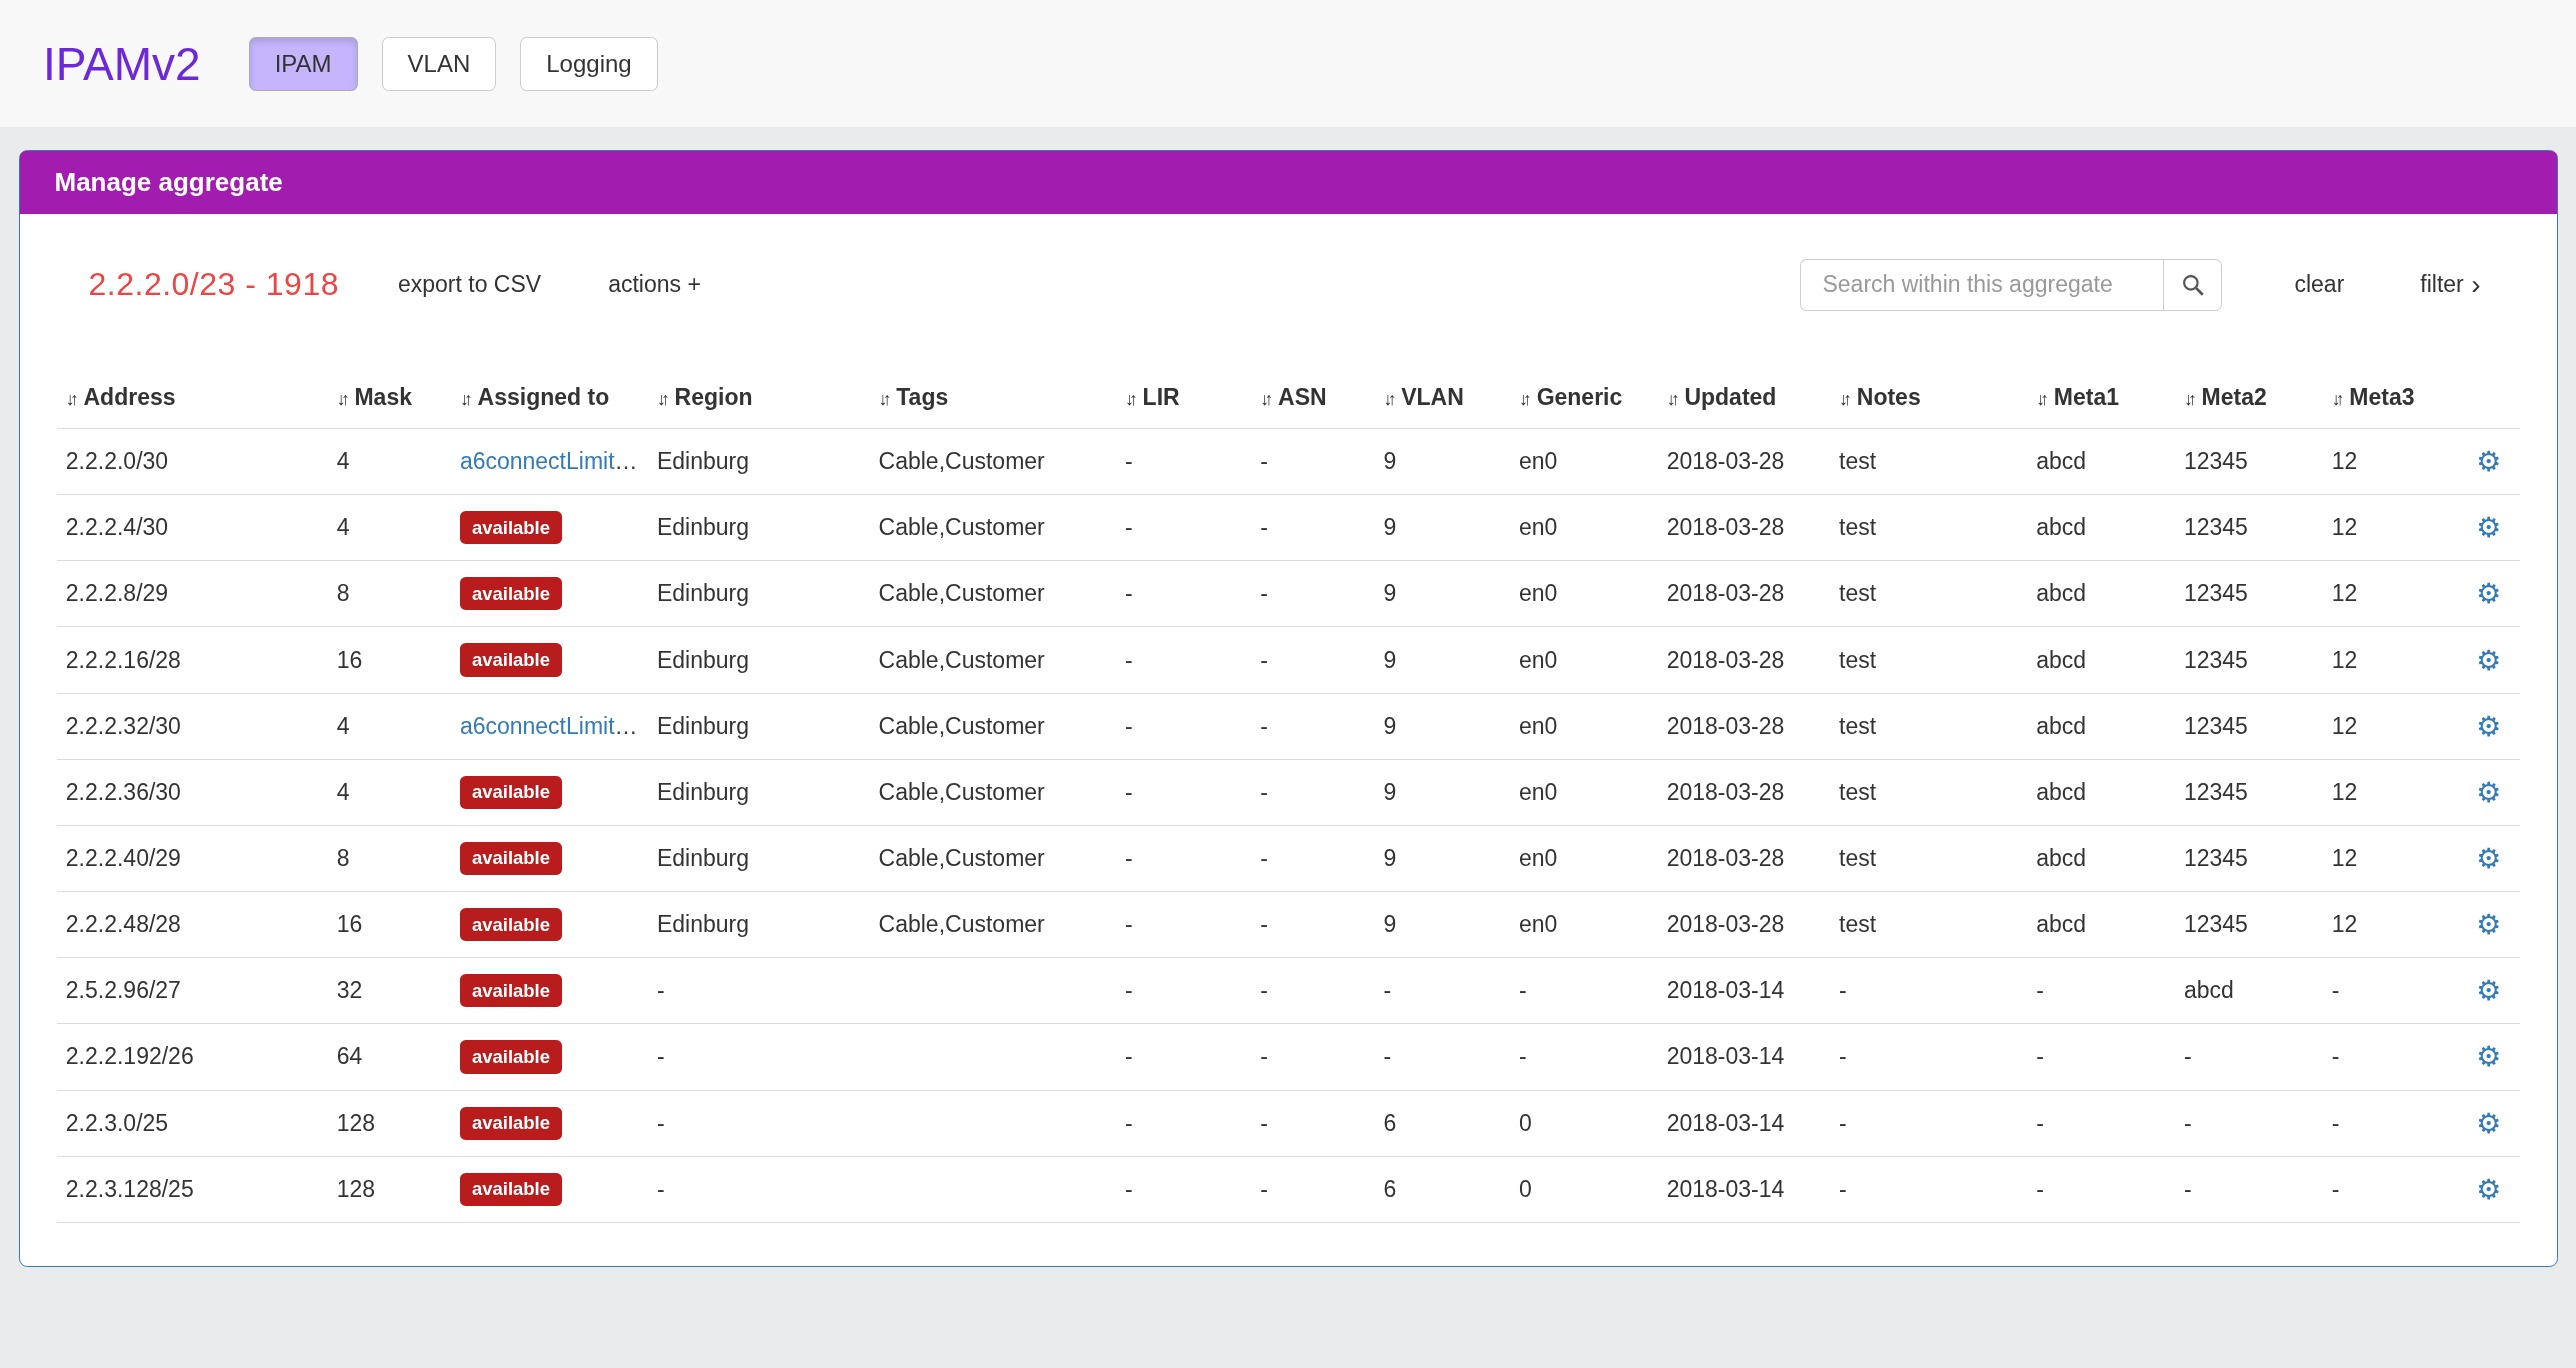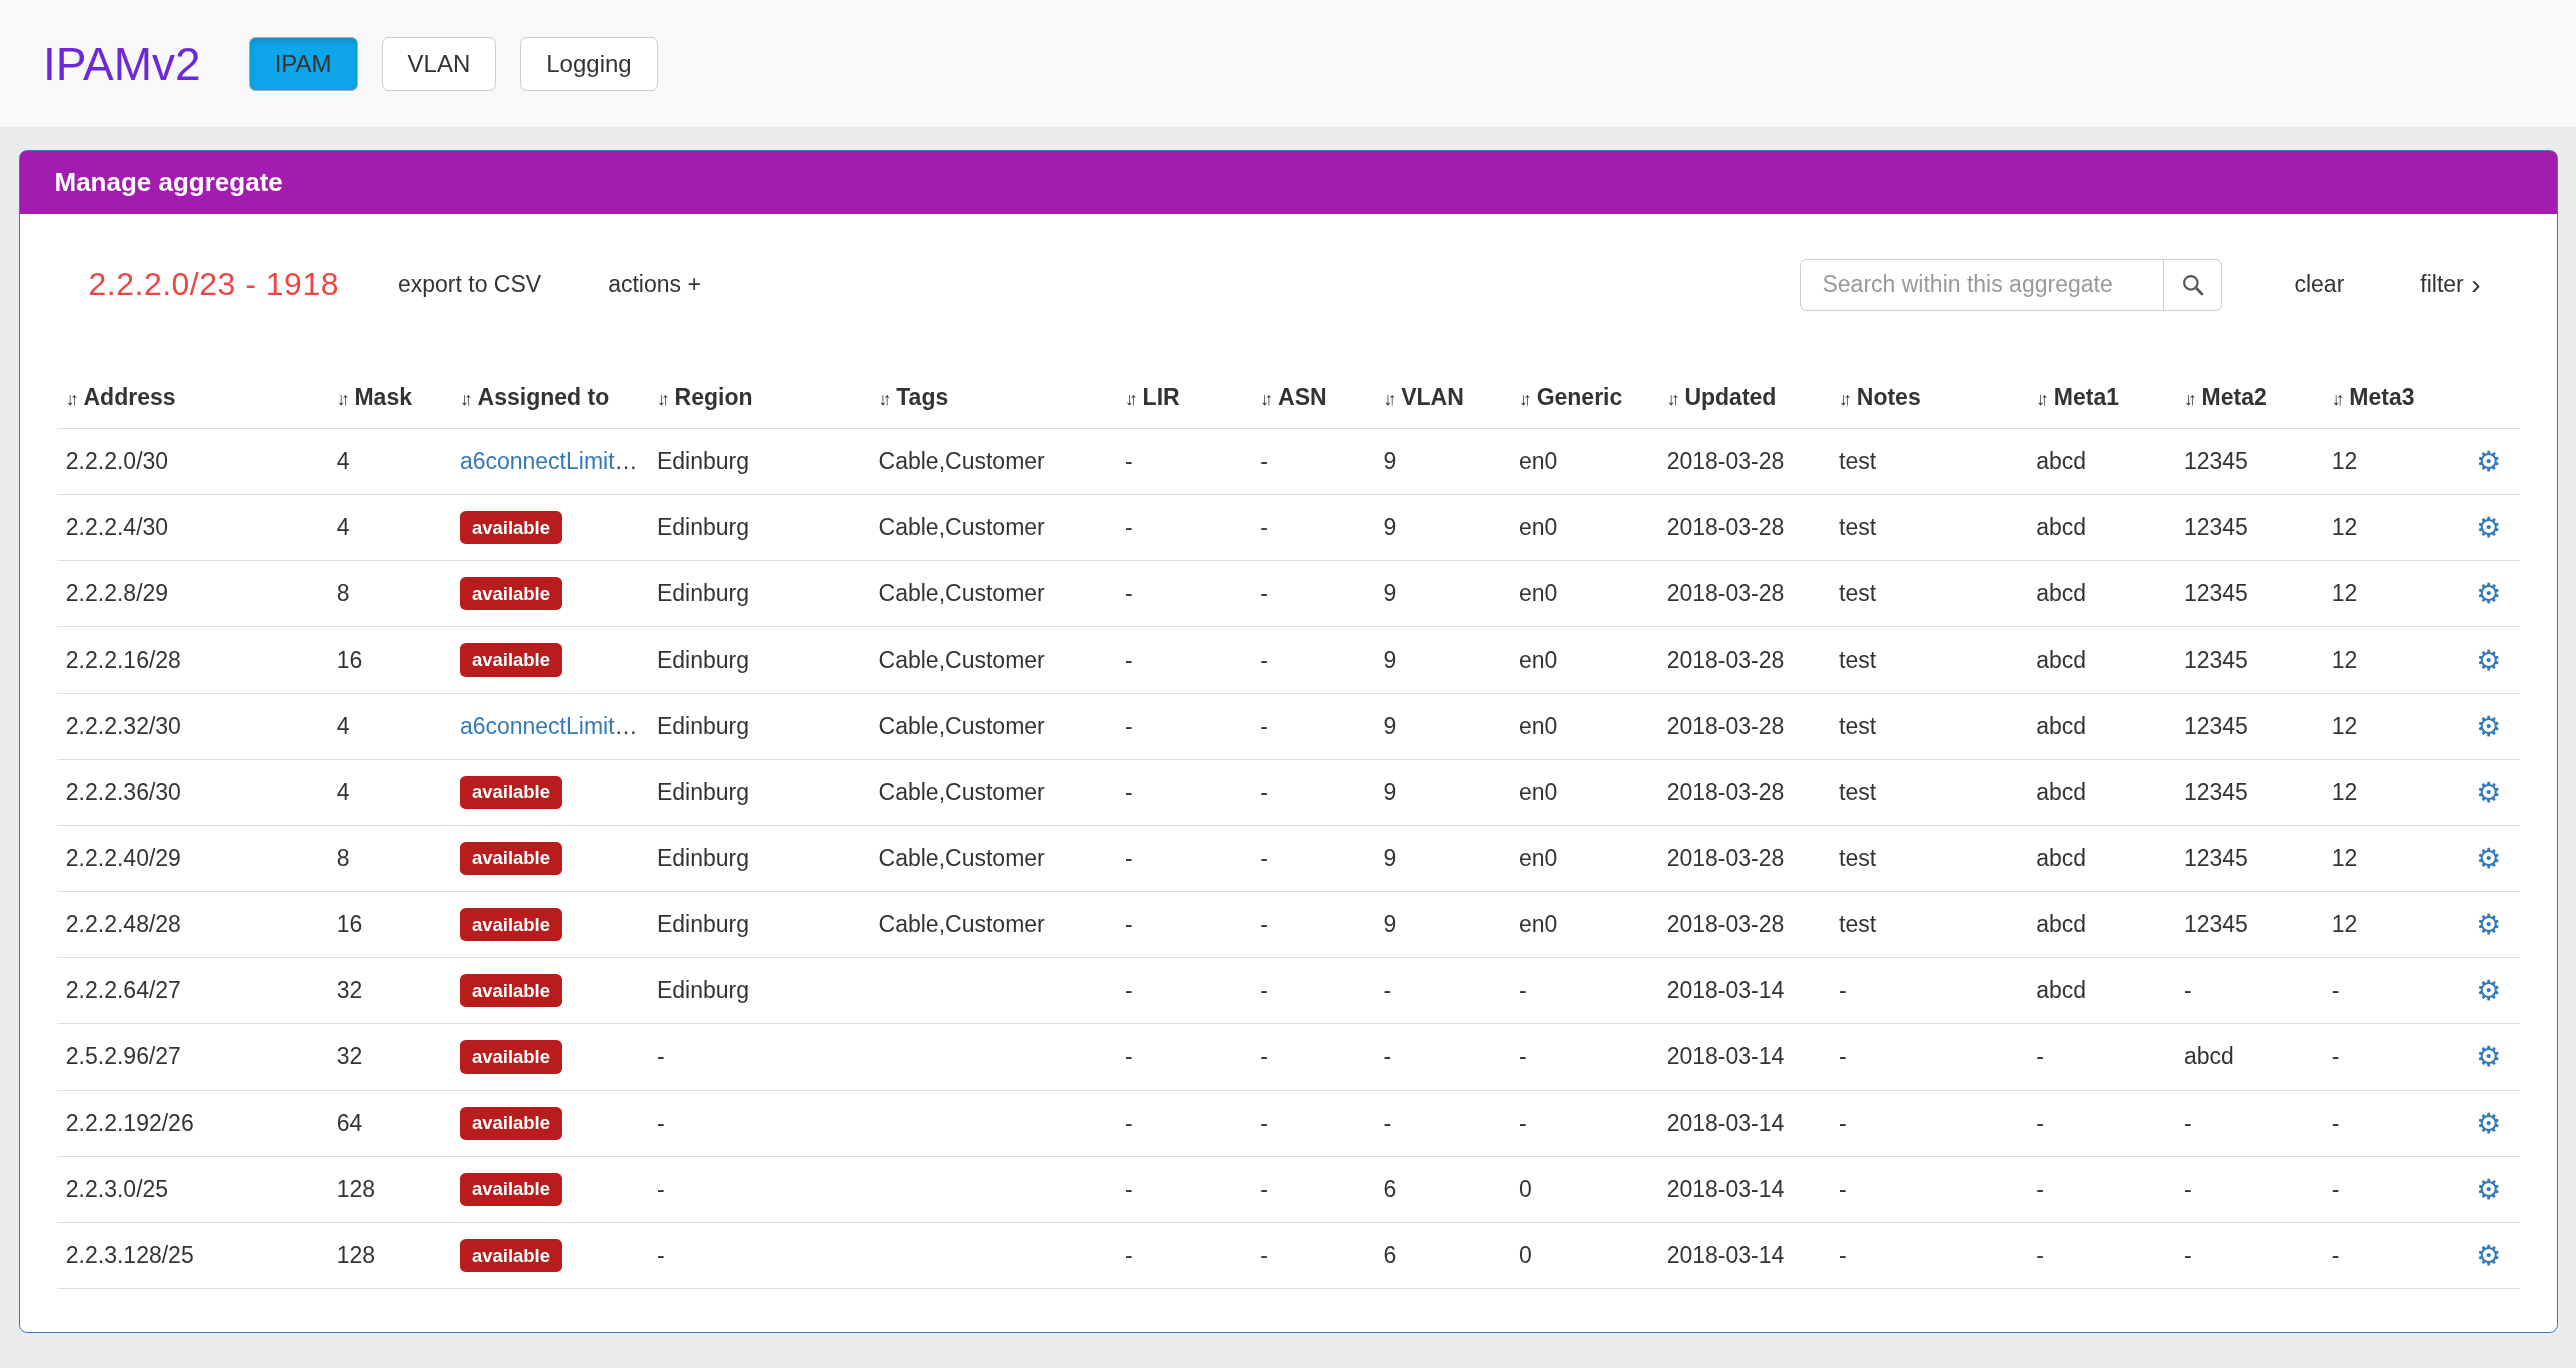--- a/index.html
+++ b/index.html
@@ -18,21 +18,21 @@
     display: flex; align-items: center; padding: 0 43px;
   }
   .brand { font-size: 46px; color: #6d28d9; margin-right: 48px; }
   .nav-btn {
     font-size: 24px; color: #333; background: #fff;
     border: 0.9px solid #ccc; border-radius: 6.5px;
     padding: 12px 25px; margin-right: 24px; cursor: pointer;
     font-family: inherit;
   }
   .nav-btn.active {
-    background: #0ea5e9; border-color: #adadad;
+    background: #c4b5fd; border-color: #adadad;
     box-shadow: inset 0 3.7px 6.5px rgba(0,0,0,0.13);
   }
 
   
   .panel {
     margin: 22px 18.5px 0 18.5px;
     background: #fff;
     border: 1.9px solid #337ab7; border-radius: 8.3px;
   }
   .panel-heading {
@@ -282,37 +282,20 @@
             <td>9</td>
             <td>en0</td>
             <td>2018-03-28</td>
             <td>test</td>
             <td>abcd</td>
             <td>12345</td>
             <td>12</td>
             <td class="gear-cell"><span class="gear">⚙</span></td>
           </tr>
           <tr>
-            <td>2.2.2.64/27</td>
-            <td>32</td>
-            <td><span class="badge-available">available</span></td>
-            <td>Edinburg</td>
-            <td></td>
-            <td>-</td>
-            <td>-</td>
-            <td>-</td>
-            <td>-</td>
-            <td>2018-03-14</td>
-            <td>-</td>
-            <td>abcd</td>
-            <td>-</td>
-            <td>-</td>
-            <td class="gear-cell"><span class="gear">⚙</span></td>
-          </tr>
-          <tr>
             <td>2.5.2.96/27</td>
             <td>32</td>
             <td><span class="badge-available">available</span></td>
             <td>-</td>
             <td></td>
             <td>-</td>
             <td>-</td>
             <td>-</td>
             <td>-</td>
             <td>2018-03-14</td>

